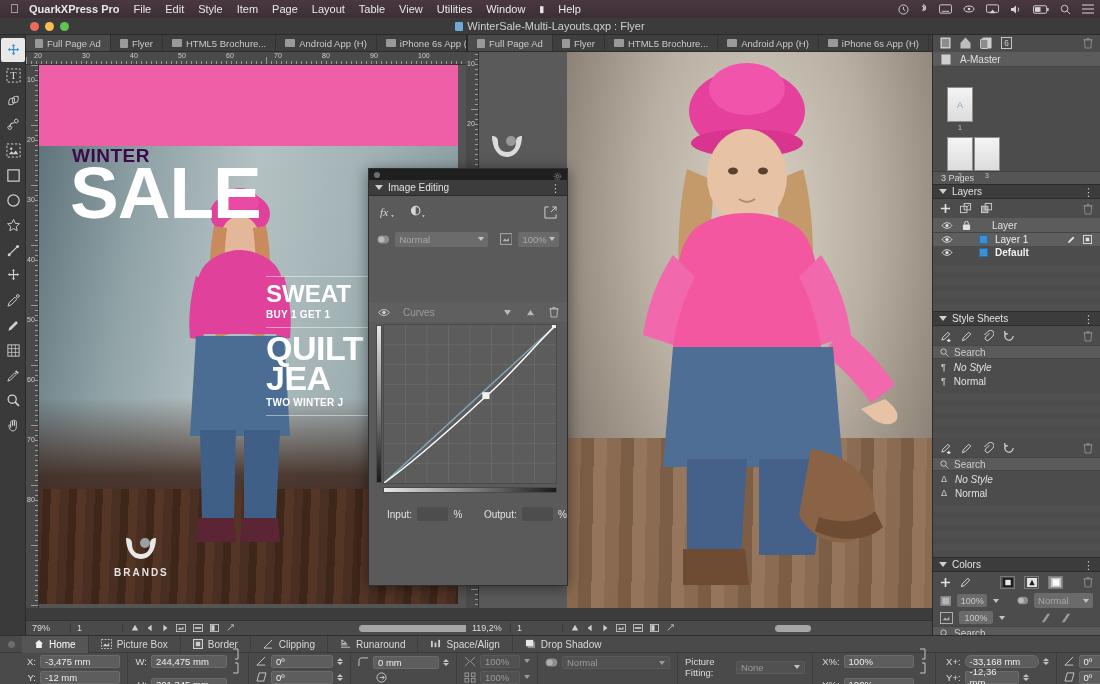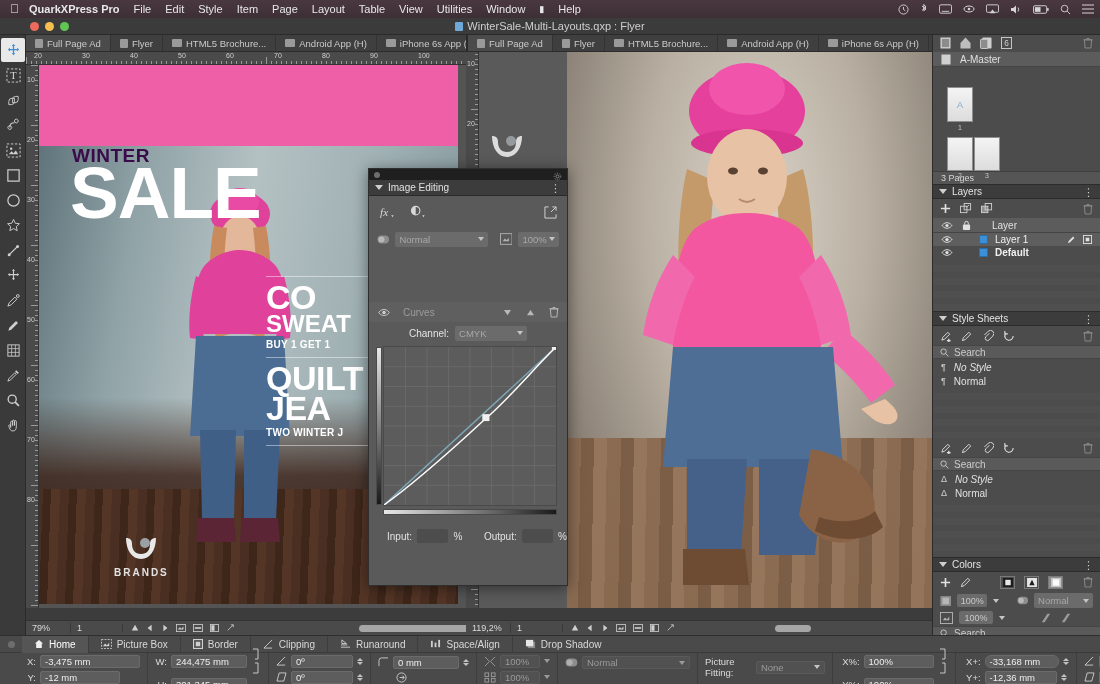--- a/index.html
+++ b/index.html
@@ -679,21 +679,20 @@
         <path d="M52 168h88l6 100H46z" fill="#4b6c93"></path>
         <path d="M56 262h36l-2 90H58z" fill="#3f5f86"></path>
         <path d="M100 262h36l-4 90h-32z" fill="#3f5f86"></path>
         <path d="M54 350h36l2 24H52z" fill="#5b2535"></path>
         <path d="M98 350h36l2 24H96z" fill="#5b2535"></path>
       </svg>
 
       <div class="copyblock" style="left:232px; top:123px; width:170px;">
         <div class="hrline"></div>
         <div>
-          <div class="big"><span>CO</span></div>
           <div class="med"><span>SWEAT</span></div>
           <div class="sm"><span>BUY 1 GET 1</span></div>
         </div>
         <div class="hrline"></div>
         <div>
           <div class="big"><span>QUILT</span></div>
           <div class="big"><span>JEA</span></div>
           <div class="sm"><span>TWO WINTER J</span></div>
         </div>
         <div class="hrline"></div>
@@ -1139,27 +1138,20 @@
           </svg>
       <svg width="9" height="7" viewBox="0 0 10 8">
             <path d="M1 7h8L5 1z" fill="#b8b8b8"></path>
           </svg>
       <svg width="10" height="12" viewBox="0 0 11 13">
             <path d="M1.5 3h8l-.8 9H2.3z" fill="none" stroke="#bdbdbd"></path>
             <path d="M.5 3h10M4 1.5h3" stroke="#bdbdbd"></path>
           </svg>
     </span>
   </div>
-  <div class="pal-channel">
-    <span>Channel:</span>
-    <span class="pill-select" style="width:72px;">
-          <span>CMYK</span>
-          <span class="chev"></span>
-        </span>
-  </div>
   <div class="curvebox">
     <span class="gradv"></span>
     <svg width="100%" height="100%" viewBox="0 0 168 160" preserveAspectRatio="none" style="position:absolute;inset:0;">
       <g stroke="#6c6c6c" stroke-width=".8">
         <path d="M21 0v160M42 0v160M63 0v160M84 0v160M105 0v160M126 0v160M147 0v160"></path>
         <path d="M0 20h168M0 40h168M0 60h168M0 80h168M0 100h168M0 120h168M0 140h168"></path>
       </g>
       <path d="M0 160L168 0" stroke="#7fa8b8" stroke-width="1.4" fill="none"></path>
       <path d="M0 160 C 40 130, 72 98, 100 72 S 146 22, 168 0" stroke="#ffffff" stroke-width="1.4" fill="none"></path>
       <rect x="96" y="68" width="7" height="7" fill="#f0f0f0"></rect>
@@ -1508,21 +1500,21 @@
             <rect x="1" y="1" width="8" height="7" fill="#e6e6e6"></rect>
           </svg>
       <span>Drop Shadow</span>
     </div>
   </div>
   <div class="measfields">
 
     <div class="fgrp" style="padding-left:18px;">
       <div class="frow">
             <span class="flab">X:</span>
-            <span class="finp" style="width:100px;">-3,475 mm</span>
+            <span class="finp" style="width:80px;">-3,475 mm</span>
           </div>
       <div class="frow">
             <span class="flab">Y:</span>
             <span class="finp" style="width:80px;">-12 mm</span>
           </div>
     </div>
 
     <div class="fgrp">
       <div class="frow">
             <span class="flab">W:</span>
@@ -1639,21 +1631,21 @@
       <div class="frow">
             <span class="flab" style="min-width:18px;">X+:</span>
             <span class="finp" style="width:74px;border-radius:6px;">-33,168 mm</span>
             <span class="spin">
               <i class="up"></i>
               <i class="dn"></i>
             </span>
           </div>
       <div class="frow">
             <span class="flab" style="min-width:18px;">Y+:</span>
-            <span class="finp" style="width:72px;">-12,36 mm</span>
+            <span class="finp" style="width:54px;">-12,36 mm</span>
             <span class="spin">
               <i class="up"></i>
               <i class="dn"></i>
             </span>
           </div>
     </div>
 
     <div class="fgrp">
       <div class="frow">
         <svg width="11" height="10" viewBox="0 0 12 11">

